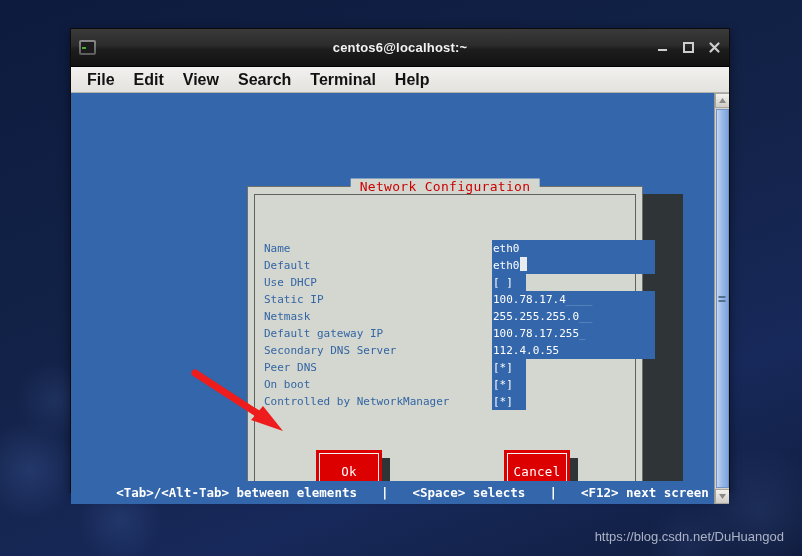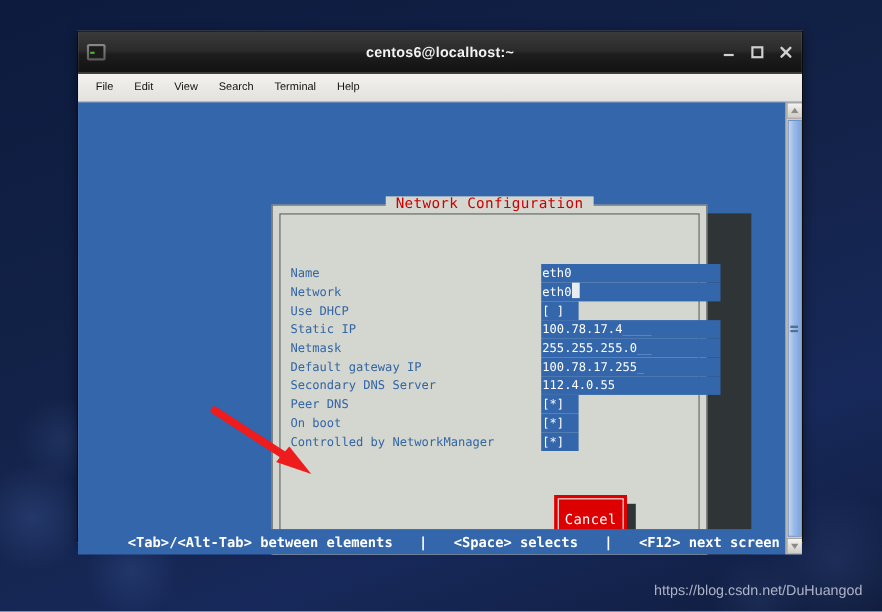--- a/index.html
+++ b/index.html
@@ -94,25 +94,26 @@
   #menubar {
     height: 26px;
     background: linear-gradient(to bottom, #f2f1ef, #e4e2de);
     border-bottom: 1px solid #b5b2ac;
     display: flex;
     align-items: center;
     padding-left: 8px;
     gap: 3px;
   }
   .menu-item {
-    font-size: 10px;
+    font-size: 16px;
     color: #121212;
     padding: 3px 8px;
     cursor: pointer;
     border-radius: 2px;
+    font-weight: bold;
   }
 
   
   #term-body {
     position: relative;
     height: 411px;
     background: #3366aa;
     overflow: hidden;
   }
 
@@ -357,21 +358,21 @@
       <div id="dialog">
         <div id="dialog-inner-frame"></div>
         <div id="dialog-title">Network Configuration</div>
 
         <div id="form">
             <div class="row">
               <div class="row-label">Name</div>
               <div class="field text"><span>eth0</span></div>
             </div>
             <div class="row">
-              <div class="row-label">Network</div>
+              <div class="row-label">Default</div>
               <div class="field text"><span>eth0</span><span class="cursor"></span></div>
             </div>
             <div class="row">
               <div class="row-label">Use DHCP</div>
               <div class="field check"><span>[ ]</span></div>
             </div>
             <div class="row">
               <div class="row-label">Static IP</div>
               <div class="field text"><span>100.78.17.4</span><span class="dots">____</span></div>
             </div>
@@ -395,20 +396,26 @@
               <div class="row-label">On boot</div>
               <div class="field check"><span>[*]</span></div>
             </div>
             <div class="row">
               <div class="row-label">Controlled by NetworkManager</div>
               <div class="field check"><span>[*]</span></div>
             </div>
           </div>
 
         <div id="buttons">
+          <div class="btn-wrap" id="btn-ok-wrap">
+            <div class="btn-shadow"></div>
+            <div class="btn">
+              <div class="btn-inner">Ok</div>
+            </div>
+          </div>
           <div class="btn-wrap" id="btn-cancel-wrap">
             <div class="btn-shadow"></div>
             <div class="btn">
               <div class="btn-inner">Cancel</div>
             </div>
           </div>
         </div>
       </div>
 
       <div id="statusbar">

